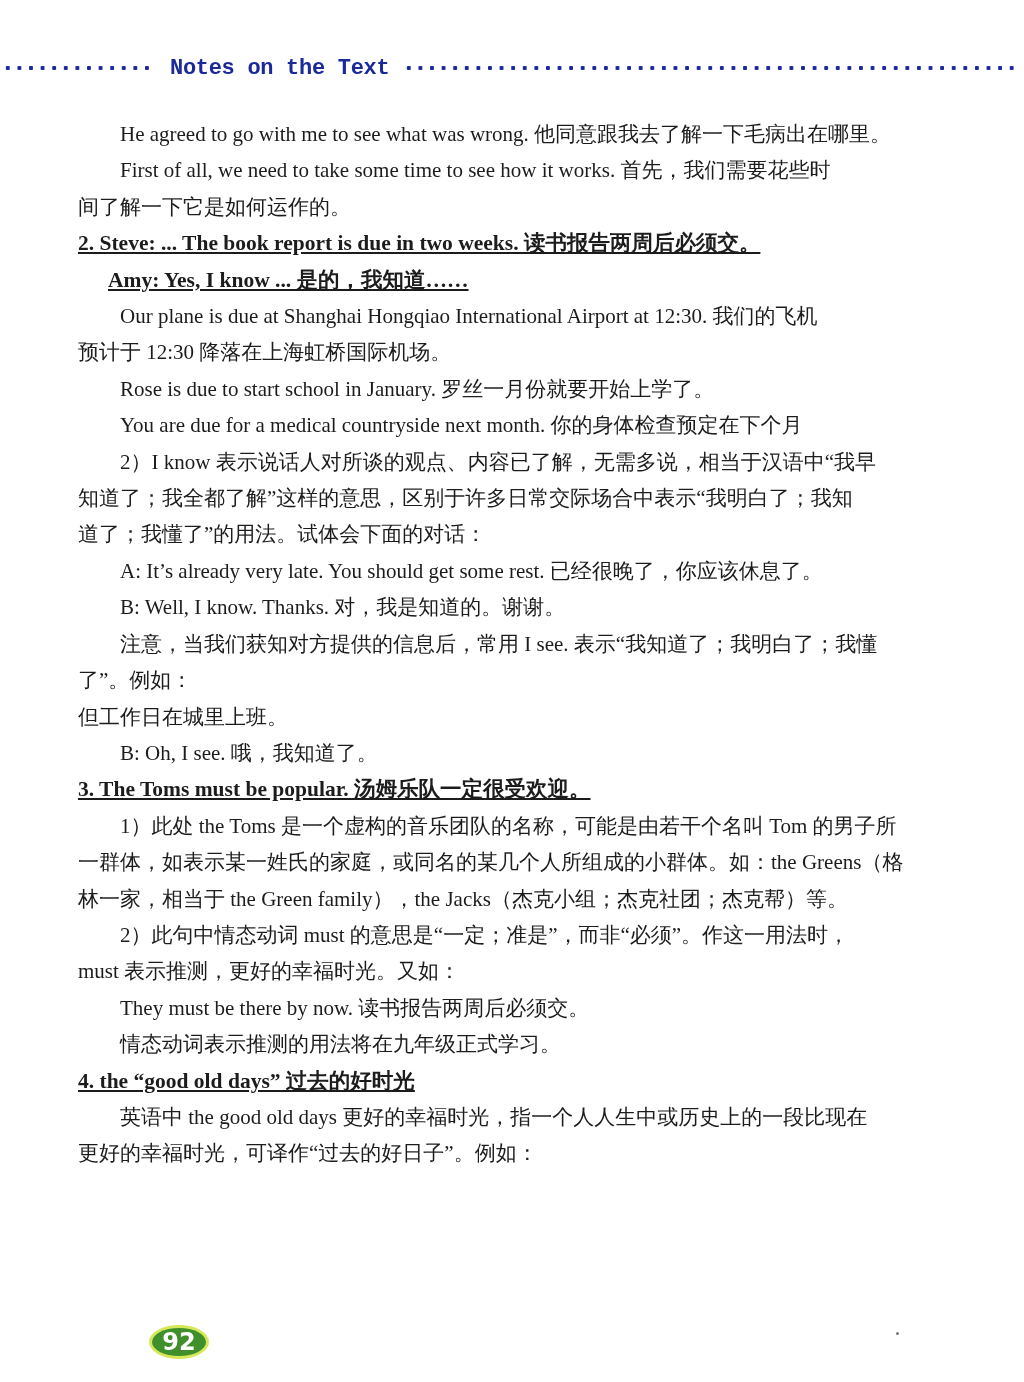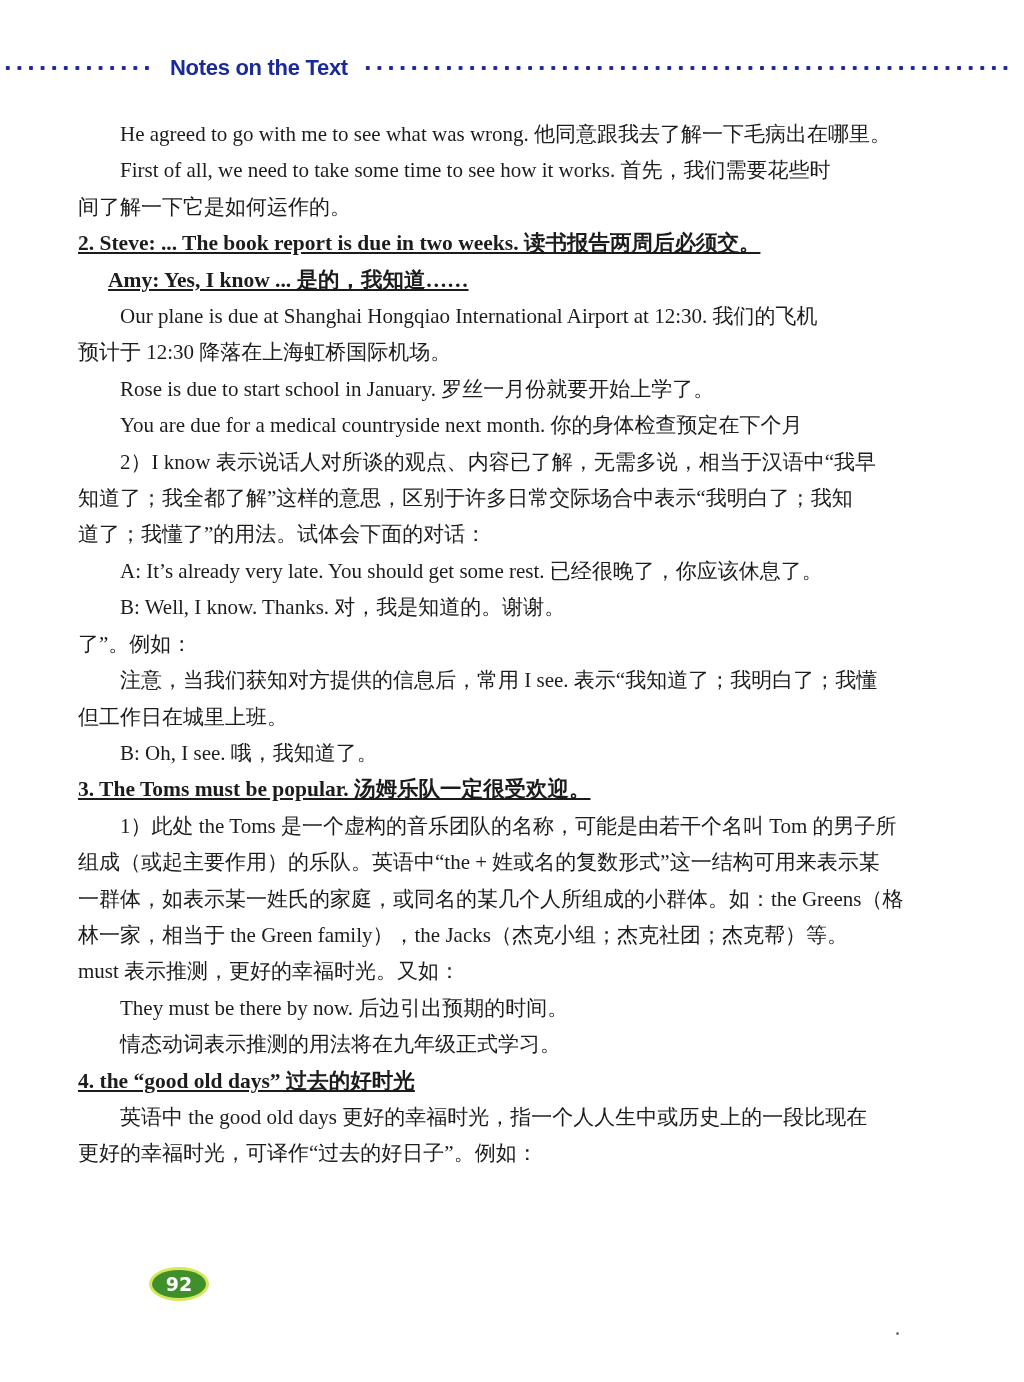--- a/index.html
+++ b/index.html
@@ -14,43 +14,43 @@
     }
     .dots {
       height: 6px;
       background-image: radial-gradient(circle, #1b2a9a 2px, transparent 2.4px);
       background-size: 11.6px 6px;
       background-repeat: repeat-x;
     }
     .dots.left { width: 152px; margin-left: 2px; }
     .dots.right { flex: 1; margin-right: 10px; }
     .header-title {
-      font-family: Liberation Sans, sans-serif;
+      font-family: Liberation Mono, monospace;
       font-weight: bold; font-size: 22px; color: #1b2a9a;
       margin: 0 14px 0 16px; letter-spacing: -0.3px;
     }
     .content {
       position: absolute; top: 100px; left: 78px; width: 910px; margin-top: 16px;
     }
     .line {
       font-size: 21px; line-height: 36.4px; white-space: nowrap;
       text-align: justify;
     }
     .indent1 { padding-left: 42px; }
     .indent2 { padding-left: 30px; }
     .head {
       font-weight: bold; font-size: 21.5px; text-decoration: underline;
     }
     .page-number {
-      position: absolute; left: 152px; top: 1270px;
+      position: absolute; left: 152px; top: 1328px;
       width: 54px; height: 28px; border-radius: 50%;
       background: #3f8f2a;
       box-shadow: 0 0 0 3px #d6e85a;
       color: #ffffff; font-family: "DejaVu Sans", sans-serif; font-weight: bold;
-      font-size: 19px; display: flex; align-items: center; justify-content: center;
+      font-size: 24px; display: flex; align-items: center; justify-content: center;
     }
     .speck { position: absolute; left: 896px; top: 1332px; width: 3px; height: 3px; background: #777; border-radius: 50%; }
   </style>
 </head>
 <body>
 
 <div class="header">
   <div class="dots left"></div>
   <div class="header-title">Notes on the Text</div>
   <div class="dots right"></div>
@@ -85,43 +85,43 @@
       <div class="line">知道了；我全都了解”这样的意思，区别于许多日常交际场合中表示“我明白了；我知</div>
       <div class="line">道了；我懂了”的用法。试体会下面的对话：</div>
     </div>
     <div>
       <div class="line indent1">A: It’s already very late. You should get some rest. 已经很晚了，你应该休息了。</div>
     </div>
     <div>
       <div class="line indent1">B: Well, I know. Thanks. 对，我是知道的。谢谢。</div>
     </div>
     <div>
+      <div class="line indent1">注意，当我们获知对方提供的信息后，常用 I see. 表示“我知道了；我明白了；我懂</div>
       <div class="line">了”。例如：</div>
-      <div class="line indent1">注意，当我们获知对方提供的信息后，常用 I see. 表示“我知道了；我明白了；我懂</div>
     </div>
     <div>
       <div class="line">但工作日在城里上班。</div>
     </div>
     <div>
       <div class="line indent1">B: Oh, I see. 哦，我知道了。</div>
     </div>
     <div>
       <div class="line head">3.  The Toms must be popular. 汤姆乐队一定很受欢迎。</div>
     </div>
     <div>
       <div class="line indent1">1）此处 the Toms 是一个虚构的音乐团队的名称，可能是由若干个名叫 Tom 的男子所</div>
-      <div class="line">组成（或起主要作用）的乐队。英语中“the + 姓或名的复数形式”这一结构可用来表示某</div>
       <div class="line">一群体，如表示某一姓氏的家庭，或同名的某几个人所组成的小群体。如：the Greens（格</div>
       <div class="line">林一家，相当于 the Green family），the Jacks（杰克小组；杰克社团；杰克帮）等。</div>
     </div>
     <div>
+      <div class="line indent1">2）此句中情态动词 must 的意思是“一定；准是”，而非“必须”。作这一用法时，</div>
       <div class="line">must 表示推测，更好的幸福时光。又如：</div>
     </div>
     <div>
-      <div class="line indent1">They must be there by now. 后边引出预期的时间。</div>
+      <div class="line indent1">They must be there by now. 读书报告两周后必须交。</div>
     </div>
     <div>
       <div class="line indent1">情态动词表示推测的用法将在九年级正式学习。</div>
     </div>
     <div>
       <div class="line head">4.  the “good old days” 过去的好时光</div>
     </div>
     <div>
       <div class="line indent1">英语中 the good old days 更好的幸福时光，指一个人人生中或历史上的一段比现在</div>
       <div class="line">更好的幸福时光，可译作“过去的好日子”。例如：</div>

